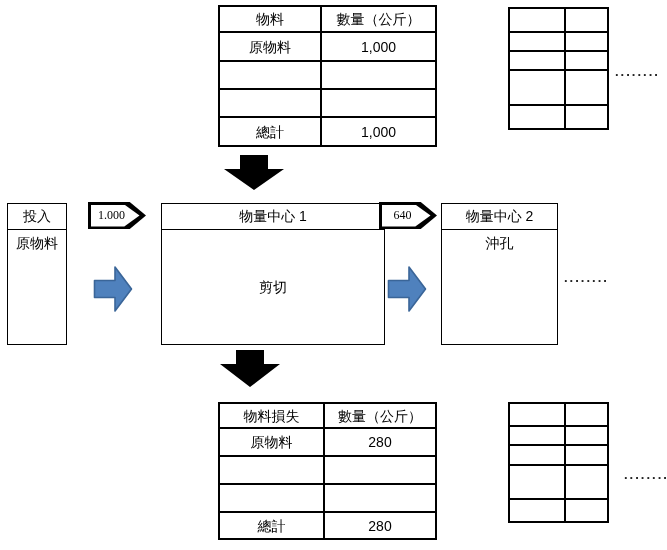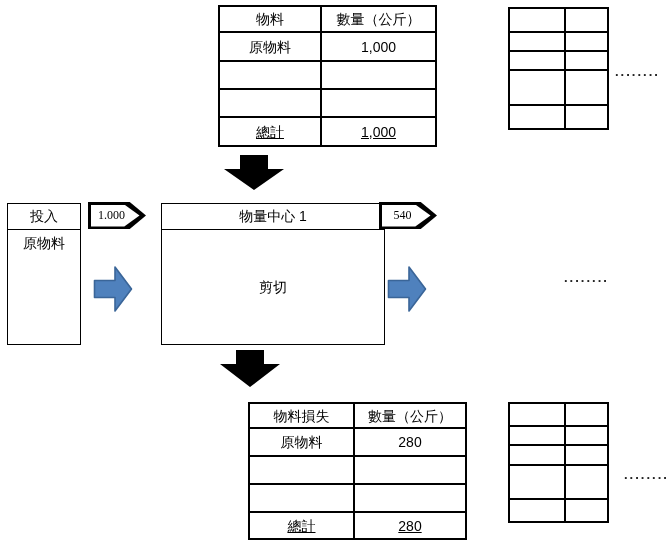--- a/index.html
+++ b/index.html
@@ -6,40 +6,40 @@
   html,body { background:#fff; }
   body { font-family:"Liberation Sans", sans-serif; color:#000; }
   .canvas { position:relative; width:667px; height:550px; background:#fff; overflow:hidden; }
 
   
   .tbl { position:absolute; display:grid; border:2px solid #000; background:#fff; }
   .tbl .cell { border-right:2px solid #000; border-bottom:2px solid #000;
                display:flex; align-items:center; justify-content:center;
                font-size:14px; line-height:1; white-space:nowrap; overflow:hidden; }
   .tbl .cell.lc { border-right:none; }
-  .tbl .cell.lr { border-bottom:none;text-decoration:underline; }
+  .tbl .cell.lr { border-bottom:none; }
 
   #top-table    { left:218px; top:5px;   width:219px; height:142px;
                   grid-template-columns:102px 113px; grid-template-rows:26px 29px 28px 28px 27px; }
   #bottom-table { left:218px; top:402px; width:219px; height:138px;
-                  grid-template-columns:105px 110px; grid-template-rows:25px 28px 28px 28px 25px;margin-left:30px; }
+                  grid-template-columns:105px 110px; grid-template-rows:25px 28px 28px 28px 25px; }
   #small-table-top    { left:508px; top:7px;   width:101px; height:123px;
                   grid-template-columns:56px 41px; grid-template-rows:24px 19px 19px 35px 22px; }
   #small-table-bottom { left:508px; top:402px; width:101px; height:121px;
                   grid-template-columns:56px 41px; grid-template-rows:23px 19px 20px 34px 21px; }
 
   
   .pbox { position:absolute; border:1.5px solid #000; background:#fff; }
   .pbox .hdr { height:26px; border-bottom:1.5px solid #000; display:flex;
                align-items:center; justify-content:center; font-size:14px; }
   .pbox .body { position:absolute; top:27px; left:0; right:0; bottom:0; }
   .body-top    { display:flex; justify-content:center; align-items:flex-start; padding-top:4px; font-size:14px; }
   .body-center { display:flex; justify-content:center; align-items:center; height:100%; font-size:14px;font-family:Liberation Serif, serif; }
 
-  #input-box    { left:7px;   top:203px; width:74px;  height:142px; }
+  #input-box    { left:7px;   top:203px; width:60px;  height:142px; }
   #center-box-1 { left:153px; top:203px; width:224px; height:142px;margin-left:8px; }
   #center-box-2 { left:441px; top:203px; width:117px; height:142px; }
 
   
   .pentagon { position:absolute; width:58px; height:27px; }
   .pent-outer { position:absolute; inset:0; background:#000;
                 clip-path:polygon(0 0, 72% 0, 100% 50%, 72% 100%, 0 100%); }
   .pent-inner { position:absolute; left:2.5px; top:2.5px; width:49px; height:22px; background:#fff;
                 clip-path:polygon(0 0, 69% 0, 100% 50%, 69% 100%, 0 100%); }
   .pent-label { position:absolute; inset:0; display:flex; align-items:center; justify-content:center;
@@ -120,29 +120,33 @@
   <div class="pbox" id="center-box-1">
     <div class="hdr">物量中心 1</div>
     <div class="body">
         <div class="body-center">剪切</div>
       </div>
   </div>
 
   <div class="pentagon" id="pentagon-out">
     <div class="pent-outer"></div>
     <div class="pent-inner"></div>
-    <div class="pent-label">540</div>
+    <div class="pent-label">640</div>
   </div>
 
   <div class="arrow" id="blue-arrow-2">
     <svg viewBox="0 0 40 52" preserveAspectRatio="none" aria-hidden="true">
       <path d="M1.5 17.5 H22 V4 L38.5 26 L22 48 V34.5 H1.5 Z" fill="var(--blue-fill, #4f81bd)" stroke="var(--blue-border, #3a6598)" stroke-width="1.6" stroke-linejoin="round"></path>
     </svg>
   </div>
 
+  <div class="pbox" id="center-box-2">
+    <div class="hdr">物量中心 2</div>
+    <div class="body body-top">沖孔</div>
+  </div>
   <div class="dots" id="dots-middle">........</div>
 
   <div class="arrow" id="down-arrow-2">
     <svg viewBox="0 0 62 39" preserveAspectRatio="none" aria-hidden="true">
       <path d="M17 1 H45 V15 H61 L31 38 L1 15 H17 Z" fill="var(--black-arrow, #000)"></path>
     </svg>
   </div>
 
   <div class="tbl" id="bottom-table">
     <div class="cell">物料損失</div>

